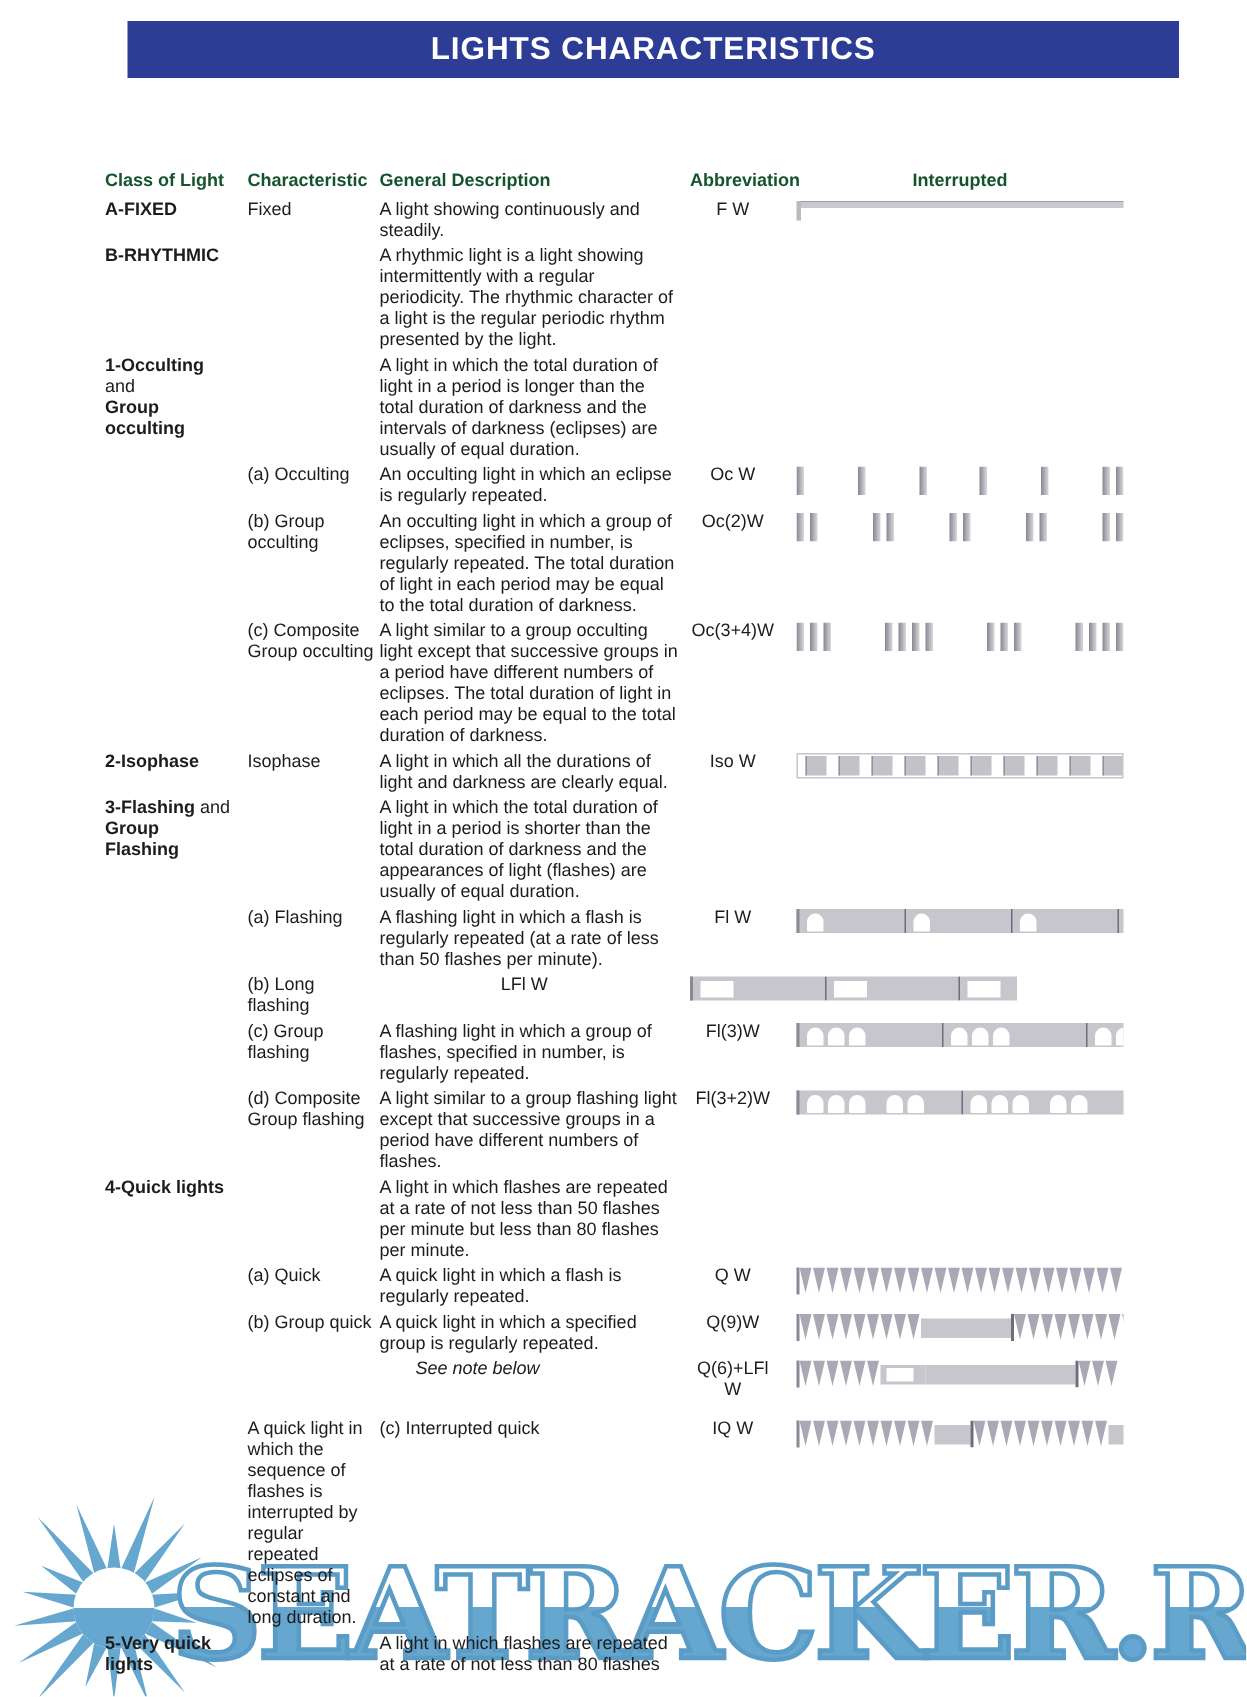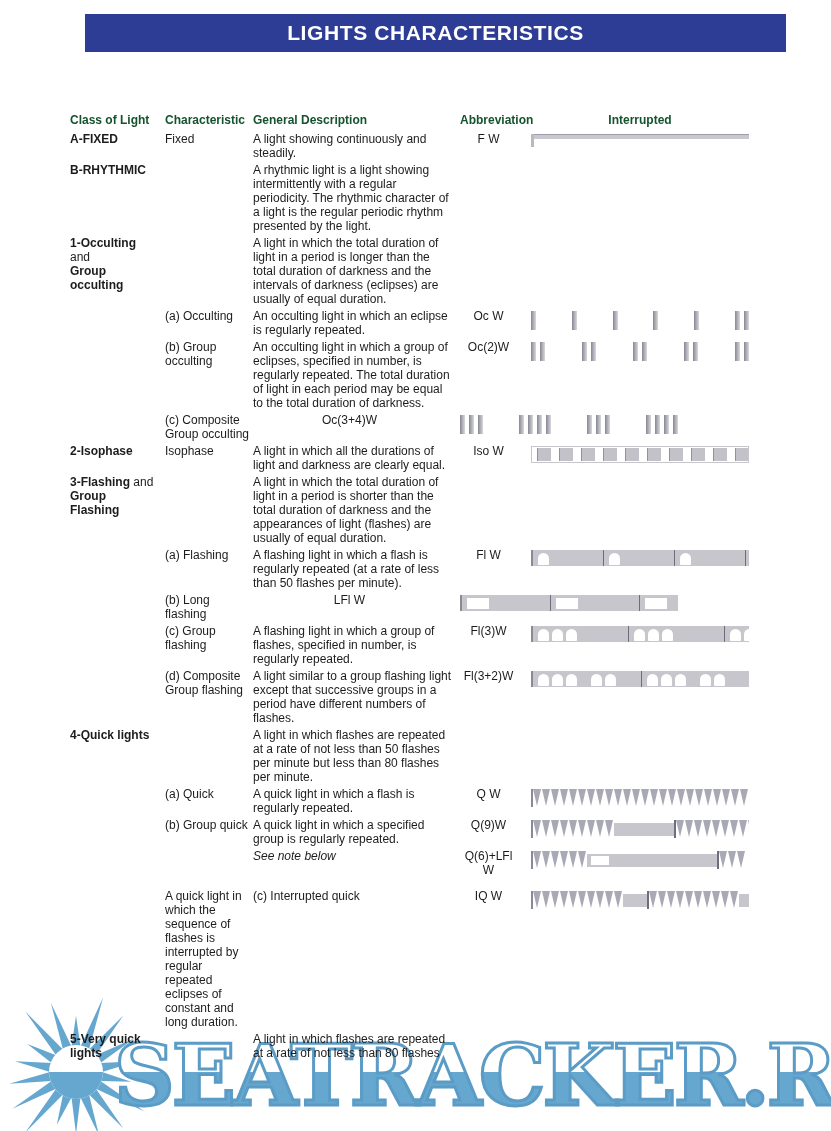--- a/index.html
+++ b/index.html
@@ -14,21 +14,21 @@
   
   #table{position:absolute;left:70px;top:113px;width:701px;z-index:2;}
   .trow{display:grid;grid-template-columns:95px 88px 207px 71px 218px;margin-bottom:3px;}
   .thead{margin-bottom:5px;color:#14532d;font-weight:bold;font-size:12px;line-height:14px;}
   .thead .c-abbr,.thead .c-ill{text-align:center;}
   .cell{font-size:12px;line-height:14px;}
   .c-class{font-weight:bold;padding-right:6px;}
   .c-class .nb{font-weight:normal;}
   .c-char{padding-right:3px;}
   .c-desc{padding-right:6px;}
-  .c-desc.italic{font-style:italic;}
+  .c-desc.italic{font-style:italic;margin-left:24px;}
   .c-abbr{text-align:center;padding-right:14px;}
   
   .ill-fixed{width:215px;height:13px;margin-top:2px;border-left:3px solid #b9b9c0;
         background:linear-gradient(180deg,#9d9da9 0,#9d9da9 1px,#c8c8ce 1px,#c8c8ce 5px,#ffffff 5px);}
   .ill-ecl{width:218px;height:19px;display:flex;justify-content:space-between;margin-top:2px;overflow:hidden;}
   .ecl-group{display:flex;gap:4px;}
   .ecl-bar{display:block;width:5px;height:19px;background:linear-gradient(90deg,#878793,#d8d8dc);}
   .ill-iso{box-sizing:border-box;width:218px;height:17px;border:1px solid #c6c6cc;display:flex;
         align-items:stretch;padding:1px 0 1px 5px;gap:8px;margin-top:2px;overflow:hidden;}
   .iso-block{width:13px;flex:none;background:#c2c2c8;border-left:1px solid #9191a0;}
@@ -168,20 +168,21 @@
               <div class="ecl-group">
                 <span class="ecl-bar"></span>
                 <span class="ecl-bar"></span>
               </div>
             </div>
           </div>
         </div>
         <div class="trow">
           <div class="cell c-class"></div>
           <div class="cell c-char">(c) Composite Group occulting</div>
+          <div class="cell c-desc">A light similar to a group occulting light except that successive groups in a period have different numbers of eclipses. The total duration of light in each period may be equal to the total duration of darkness.</div>
           <div class="cell c-abbr">Oc(3+4)W</div>
           <div class="cell c-ill">
             <div class="ill-ecl">
               <div class="ecl-group">
                 <span class="ecl-bar"></span>
                 <span class="ecl-bar"></span>
                 <span class="ecl-bar"></span>
               </div>
               <div class="ecl-group">
                 <span class="ecl-bar"></span>

